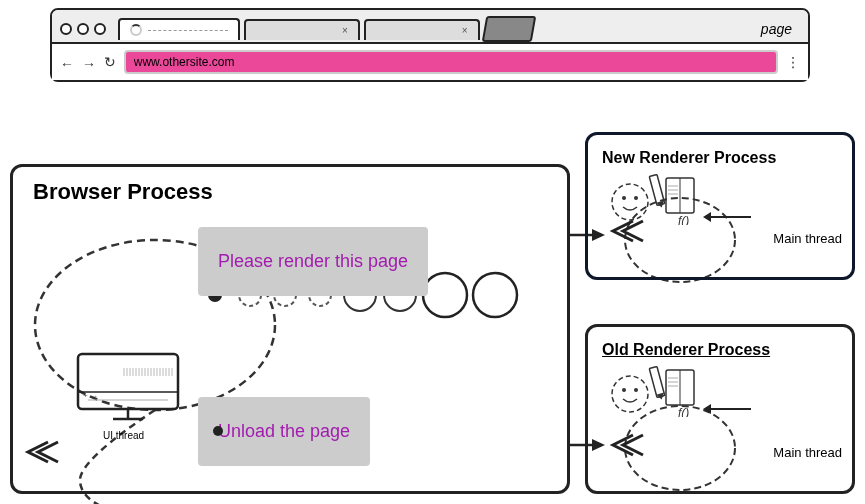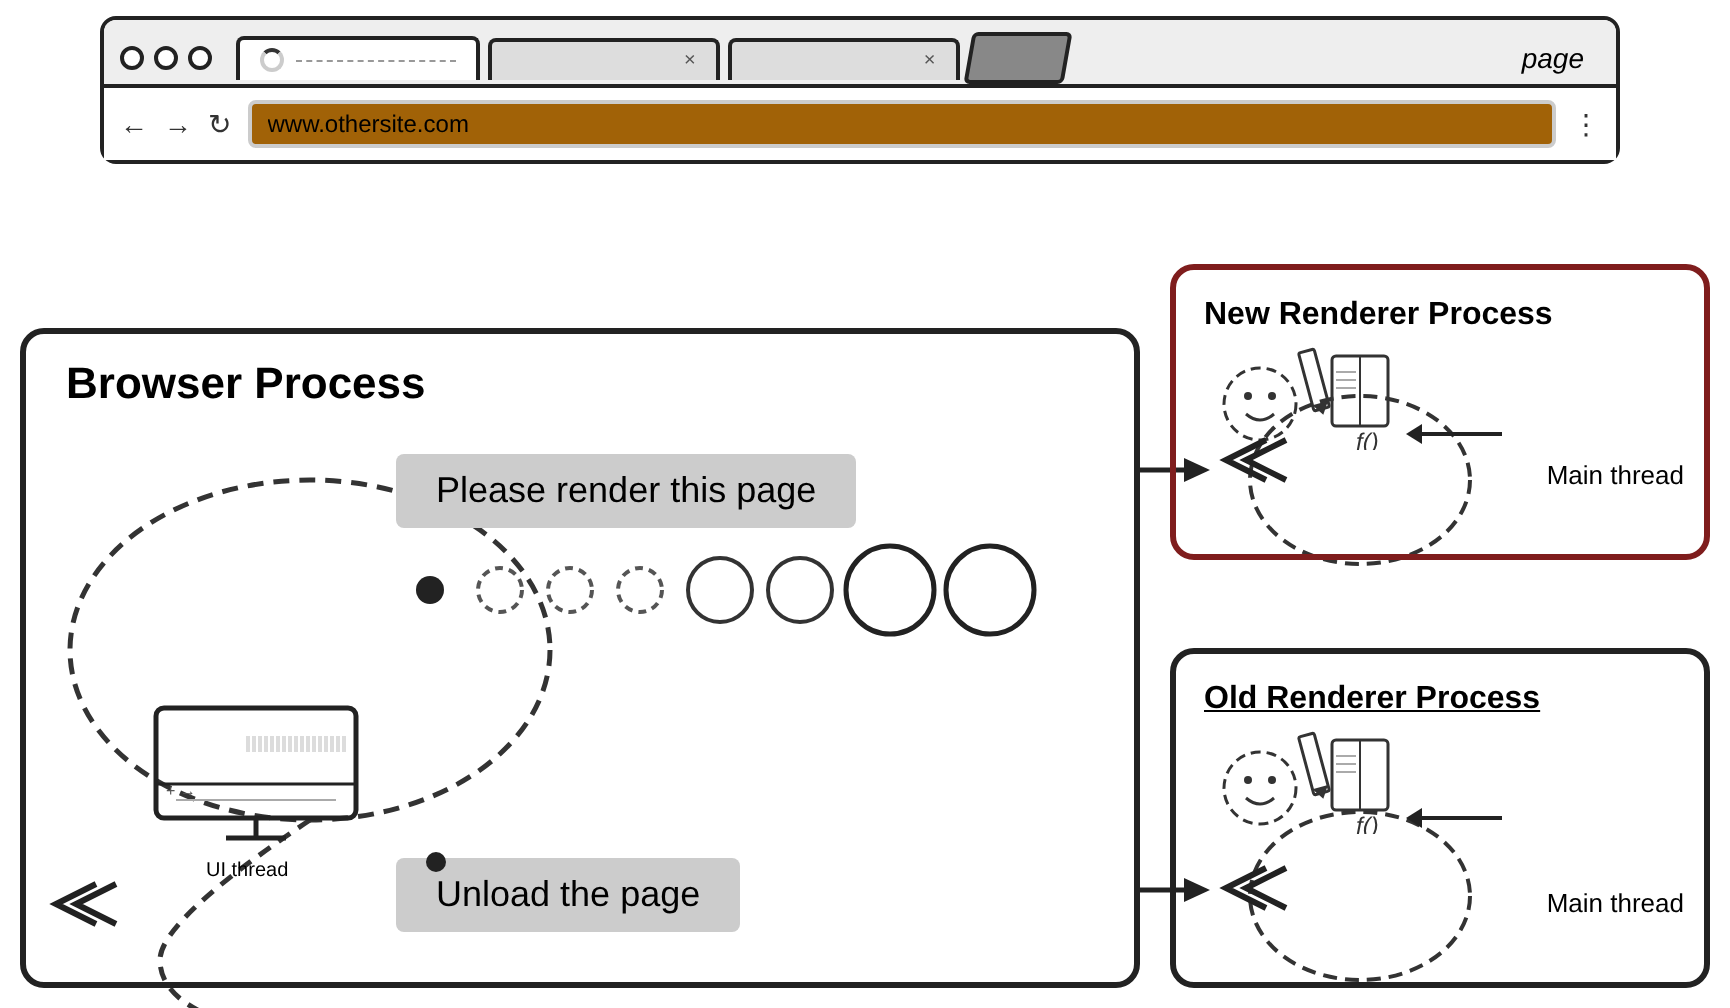--- a/index.html
+++ b/index.html
@@ -89,21 +89,21 @@
       font-size: 14px;
       color: #333;
       cursor: pointer;
     }
     .address-bar {
       flex: 1;
       border: 2px solid #ccc;
       border-radius: 4px;
       padding: 3px 8px;
       font-size: 12px;
-      background: #a16207;
+      background: #ec4899;
     }
     .menu-btn {
       font-size: 14px;
       color: #333;
     }
 
     
     .diagram-area {
       position: absolute;
       top: 120px;
@@ -132,21 +132,21 @@
       font-weight: bold;
     }
 
     
     .new-renderer-box {
       position: absolute;
       top: 12px;
       right: 10px;
       width: 270px;
       height: 148px;
-      border: 3px solid #7f1d1d;
+      border: 3px solid #0f172a;
       border-radius: 12px;
     }
     .new-renderer-title {
       position: absolute;
       top: 14px;
       left: 14px;
       font-size: 16px;
       font-weight: bold;
     }
 
@@ -167,24 +167,24 @@
       font-size: 16px;
       font-weight: bold;
       text-decoration: underline;
     }
 
     
     .message-bubble {
       position: absolute;
       background: #ccc;
       border-radius: 4px;
-      padding: 8px 20px;
+      padding: 24px 20px;
       font-size: 18px;
       font-weight: normal;
-      color: #000000;
+      color: #a21caf;
     }
 
     
     .diagram-svg {
       position: absolute;
       top: 0; left: 0;
       width: 100%; height: 100%;
       pointer-events: none;
     }
   </style>

